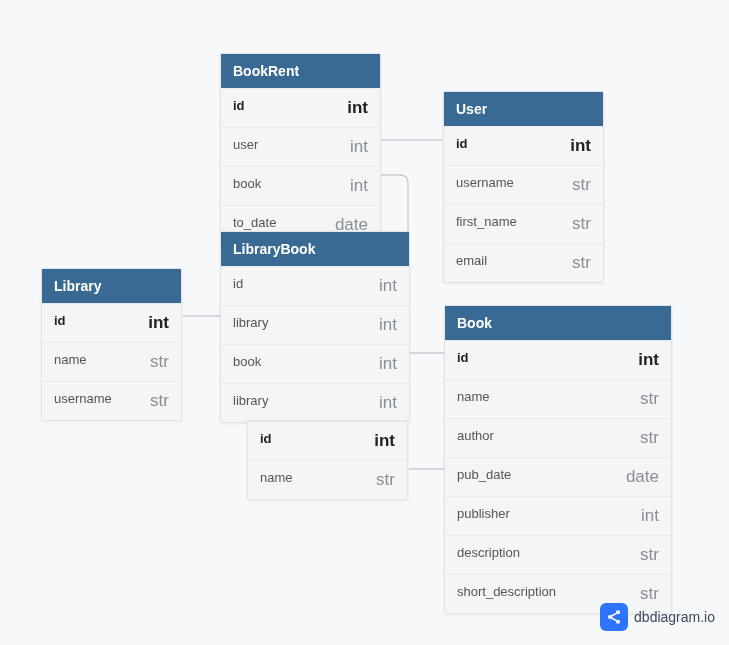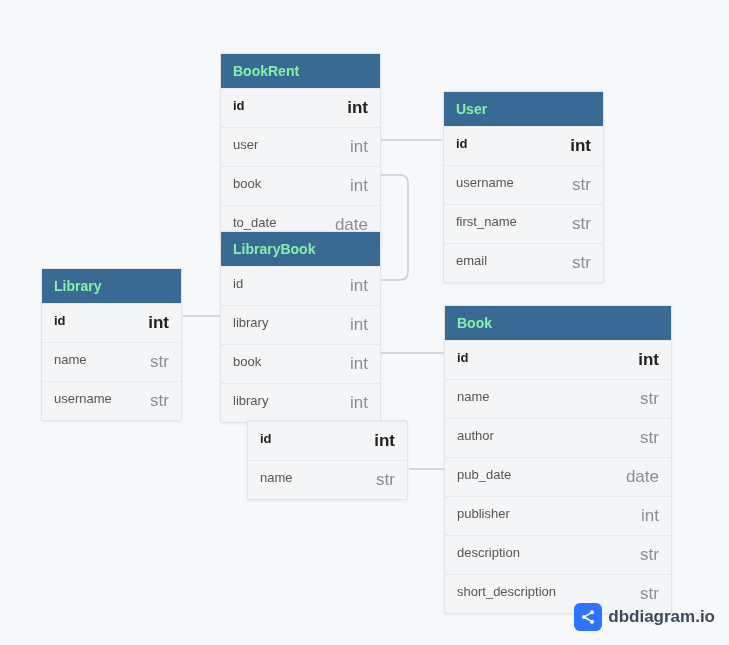--- a/index.html
+++ b/index.html
@@ -15,21 +15,21 @@
   .table-box {
     position: absolute;
     background: #f4f5f6;
     border: 1px solid #e1e4e8;
     border-radius: 2px;
     box-shadow: 0 1px 3px rgba(0,0,0,0.06);
     font-size: 13px;
   }
   .table-header {
     background: #396a93;
-    color: #86efac;
+    color: #ffffff;
     font-weight: 700;
     padding: 9px 12px;
     font-size: 14px;
   }
   .row {
     display: flex;
     justify-content: space-between;
     align-items: flex-start;
     padding: 9px 12px;
     border-top: 1px solid #e8eaec;
@@ -53,22 +53,22 @@
   }
 
   .watermark {
     position: absolute;
     right: 14px;
     bottom: 14px;
     display: flex;
     align-items: center;
     gap: 6px;
     color: #3a4a5a;
-    font-size: 17px;
-    font-weight: 700;
+    font-size: 14px;
+    font-weight: 400;
   }
   .watermark-icon {
     width: 28px; height: 28px;
     background: #2e74ff;
     border-radius: 6px;
     display: flex;
     align-items: center;
     justify-content: center;
     color: #fff;
   }
@@ -122,21 +122,21 @@
   <div class="row">
     <span class="col-name">first_name</span>
     <span class="col-type">str</span>
   </div>
   <div class="row">
     <span class="col-name">email</span>
     <span class="col-type">str</span>
   </div>
 </div>
 
-<div class="table-box" style="left:220px; top:231px; width:161px;">
+<div class="table-box" style="left:220px; top:231px; width:190px;">
   <div class="table-header">LibraryBook</div>
   <div class="row">
     <span class="col-name">id</span>
     <span class="col-type">int</span>
   </div>
   <div class="row">
     <span class="col-name">library</span>
     <span class="col-type">int</span>
   </div>
   <div class="row">

